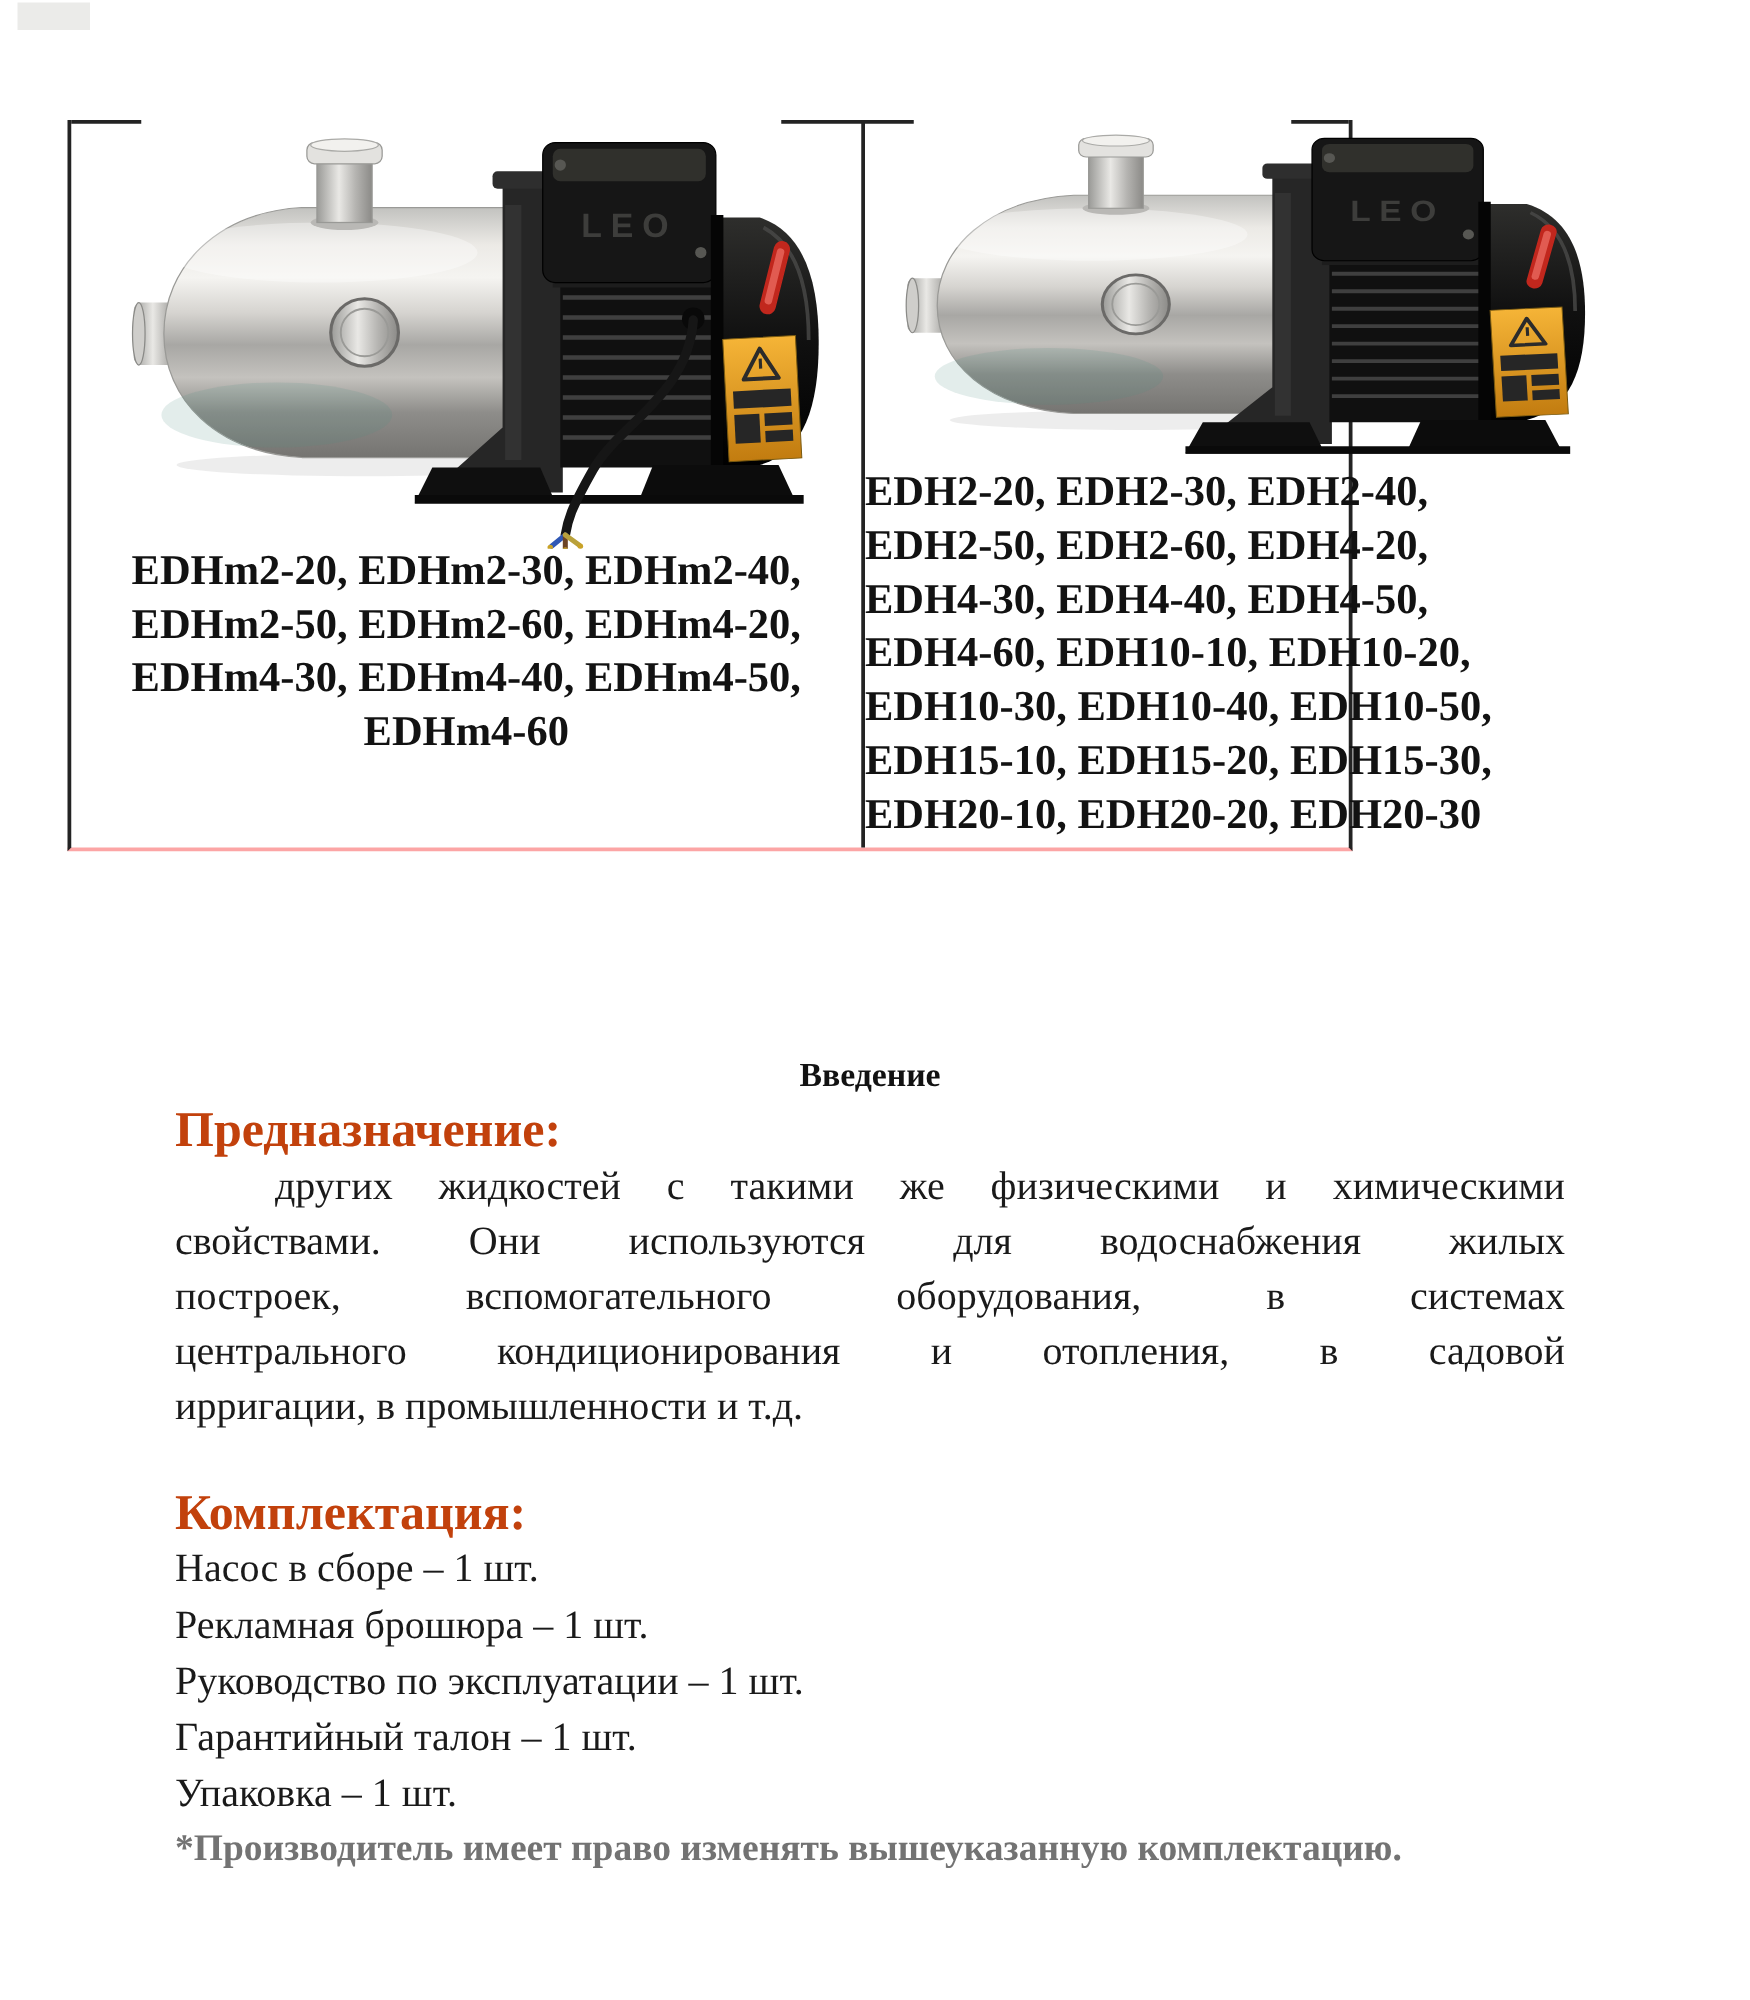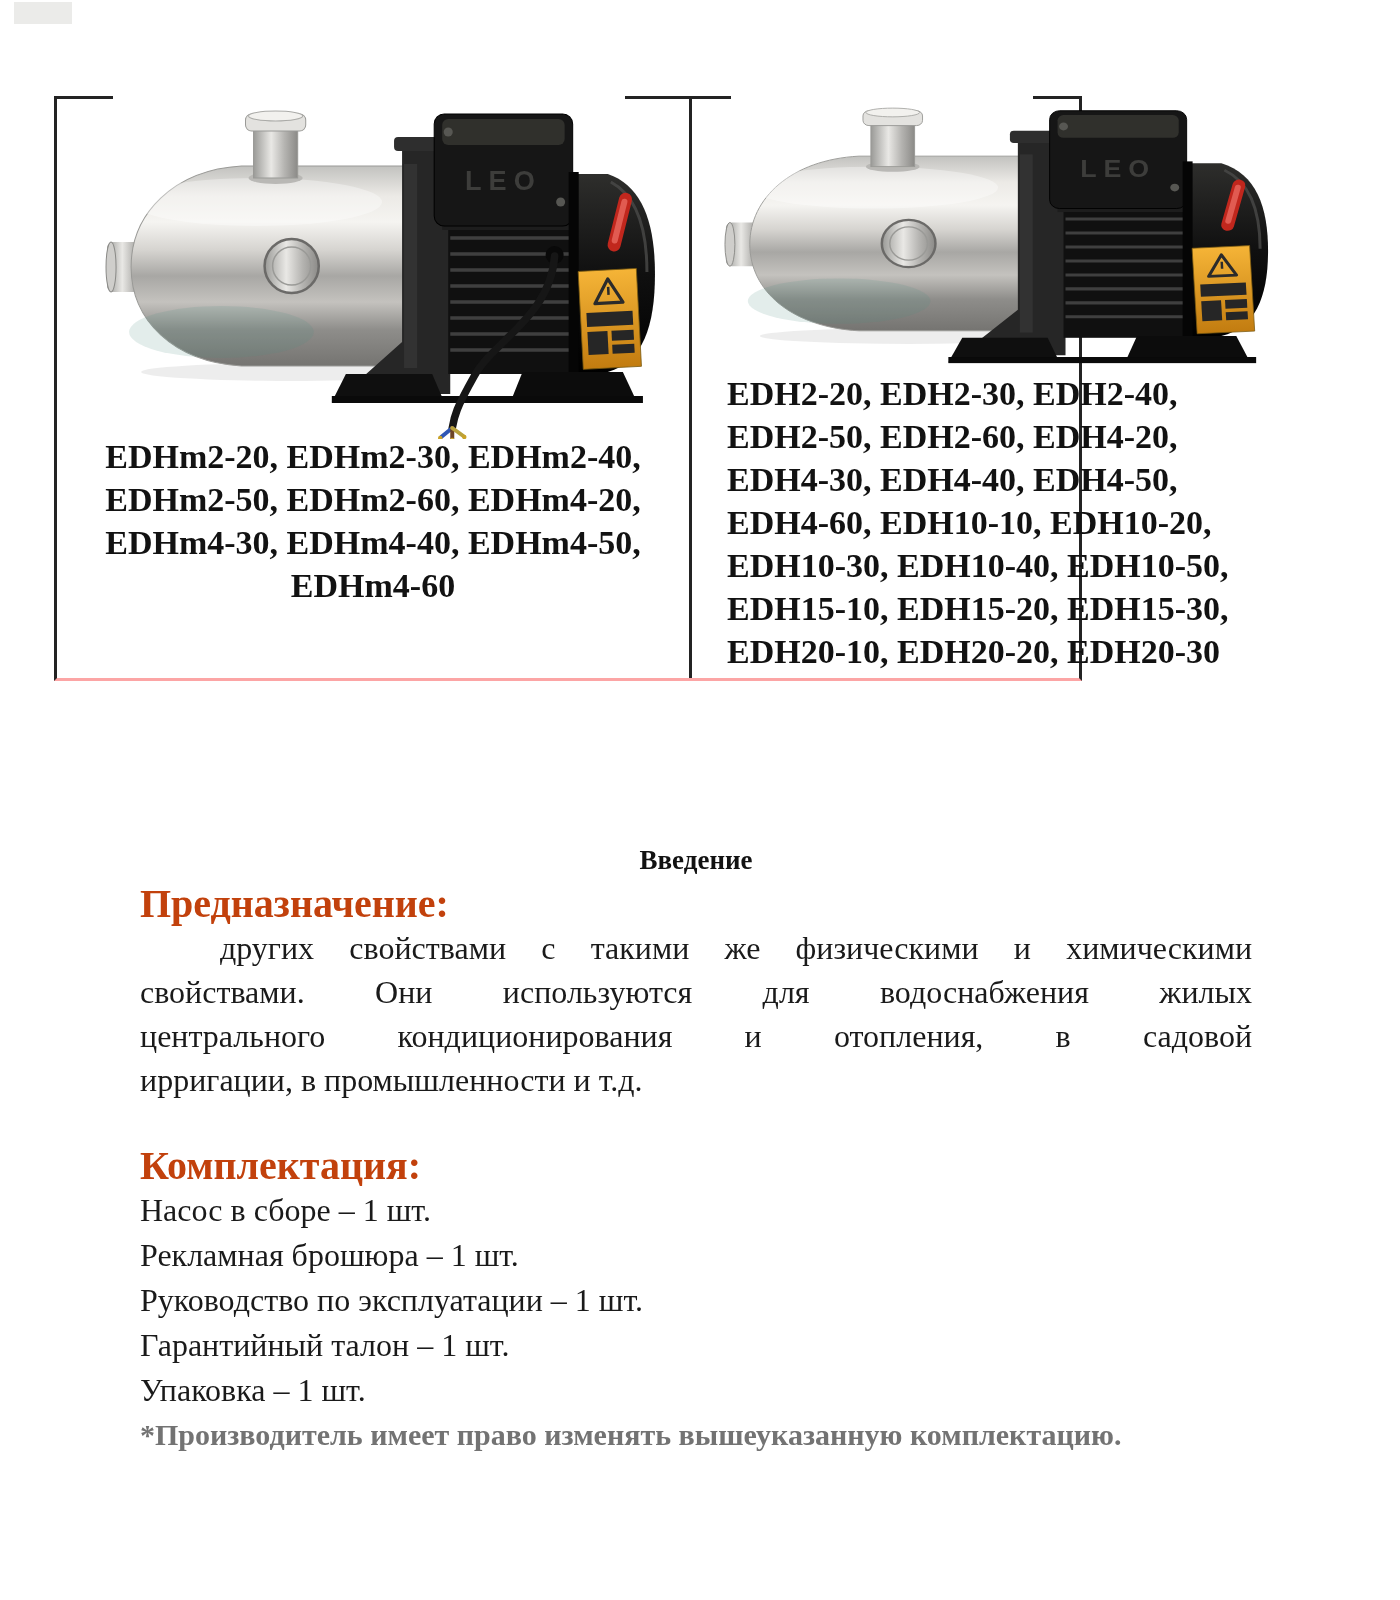--- a/index.html
+++ b/index.html
@@ -40,21 +40,21 @@
   .cell-left{left:0;width:632px;}
   .cell-right{left:635px;right:0;}
 
   .pump{position:absolute;}
   .pump-left{left:44px;top:8px;width:562px;height:335px;}
   .pump-right{left:28px;top:6px;width:556px;height:262px;}
   .pump svg{display:block;width:100%;height:100%;}
 
   .models{position:absolute;left:0;width:100%;font-weight:bold;color:#121212;}
   .models-left{top:339px;}
-  .models-right{top:276px;padding-left:35px;}
+  .models-right{top:276px;}
   .model-line{font-size:34px;line-height:43px;text-align:center;white-space:nowrap;}
 
   
   .intro{
     position:absolute;left:140px;top:838px;width:1112px;
     font-size:32px;line-height:44px;color:#1a1a1a;
   }
   .intro-title{
     font-size:27px;font-weight:bold;text-align:center;line-height:44px;color:#121212;
   }
@@ -304,22 +304,23 @@
           <div class="model-line">EDH15-10, EDH15-20, EDH15-30,</div>
           <div class="model-line">EDH20-10, EDH20-20, EDH20-30</div>
         </div>
     </div>
   </div>
 
   <div class="intro">
     <div class="intro-title">Введение</div>
     <div class="sub-heading">Предназначение:</div>
     <div class="purpose-paragraph">
-        <div class="para-line">других свойствами с такими же физическими и химическими</div>
+        <div class="para-line">других жидкостей с такими же физическими и химическими</div>
         <div class="para-line">свойствами. Они используются для водоснабжения жилых</div>
+        <div class="para-line">построек, вспомогательного оборудования, в системах</div>
         <div class="para-line">центрального кондиционирования и отопления, в садовой</div>
         <div class="para-line">ирригации, в промышленности и т.д.</div>
       </div>
     <div class="gap-36"></div>
     <div class="sub-heading">Комплектация:</div>
     <div class="package-items">
         <div class="pkg-line">Насос в сборе – 1 шт.</div>
         <div class="pkg-line">Рекламная брошюра – 1 шт.</div>
         <div class="pkg-line">Руководство по эксплуатации – 1 шт.</div>
         <div class="pkg-line">Гарантийный талон – 1 шт.</div>

